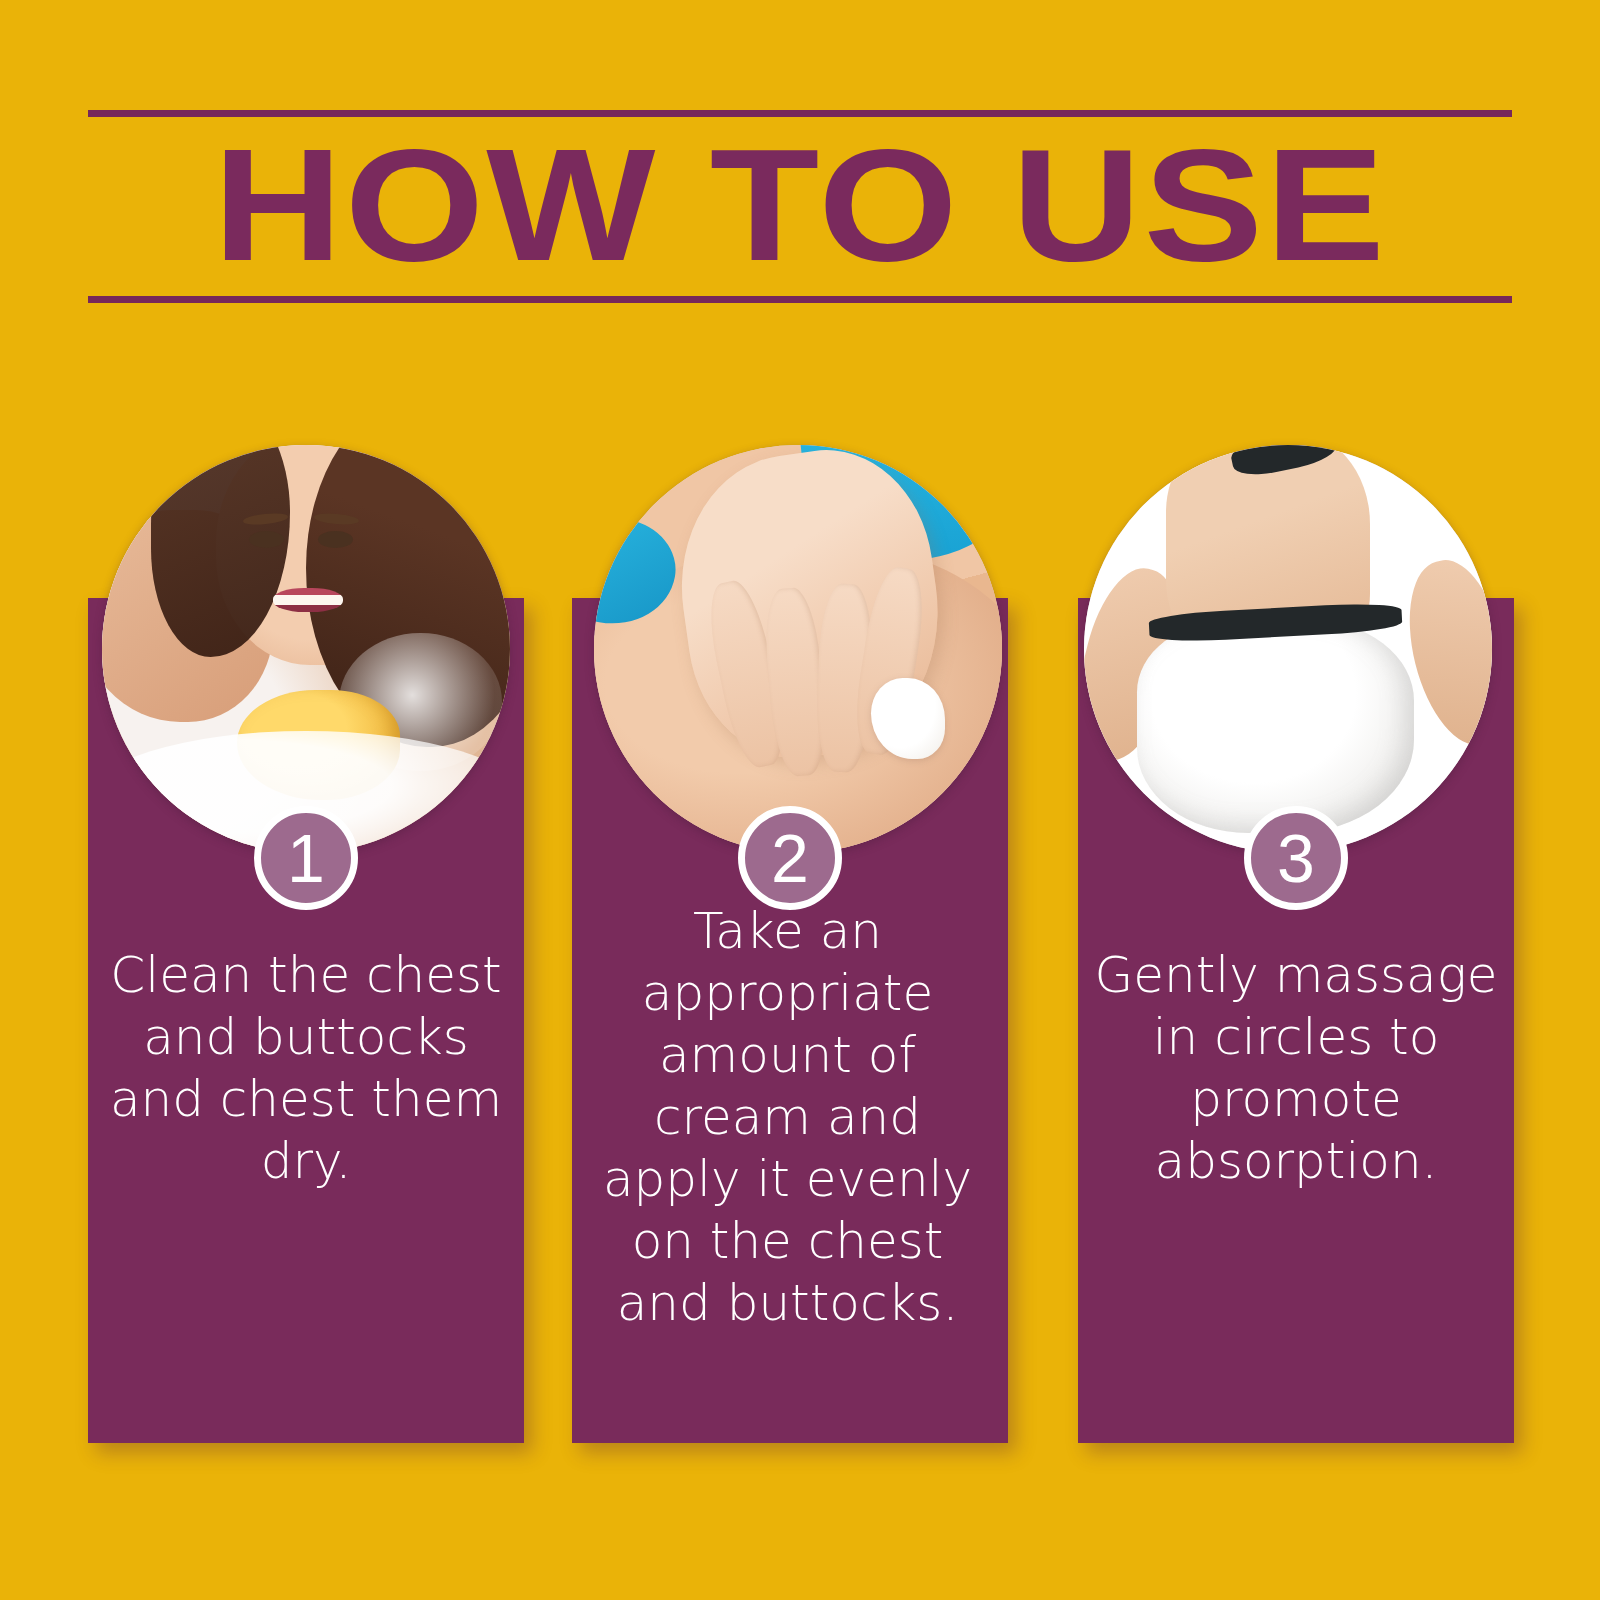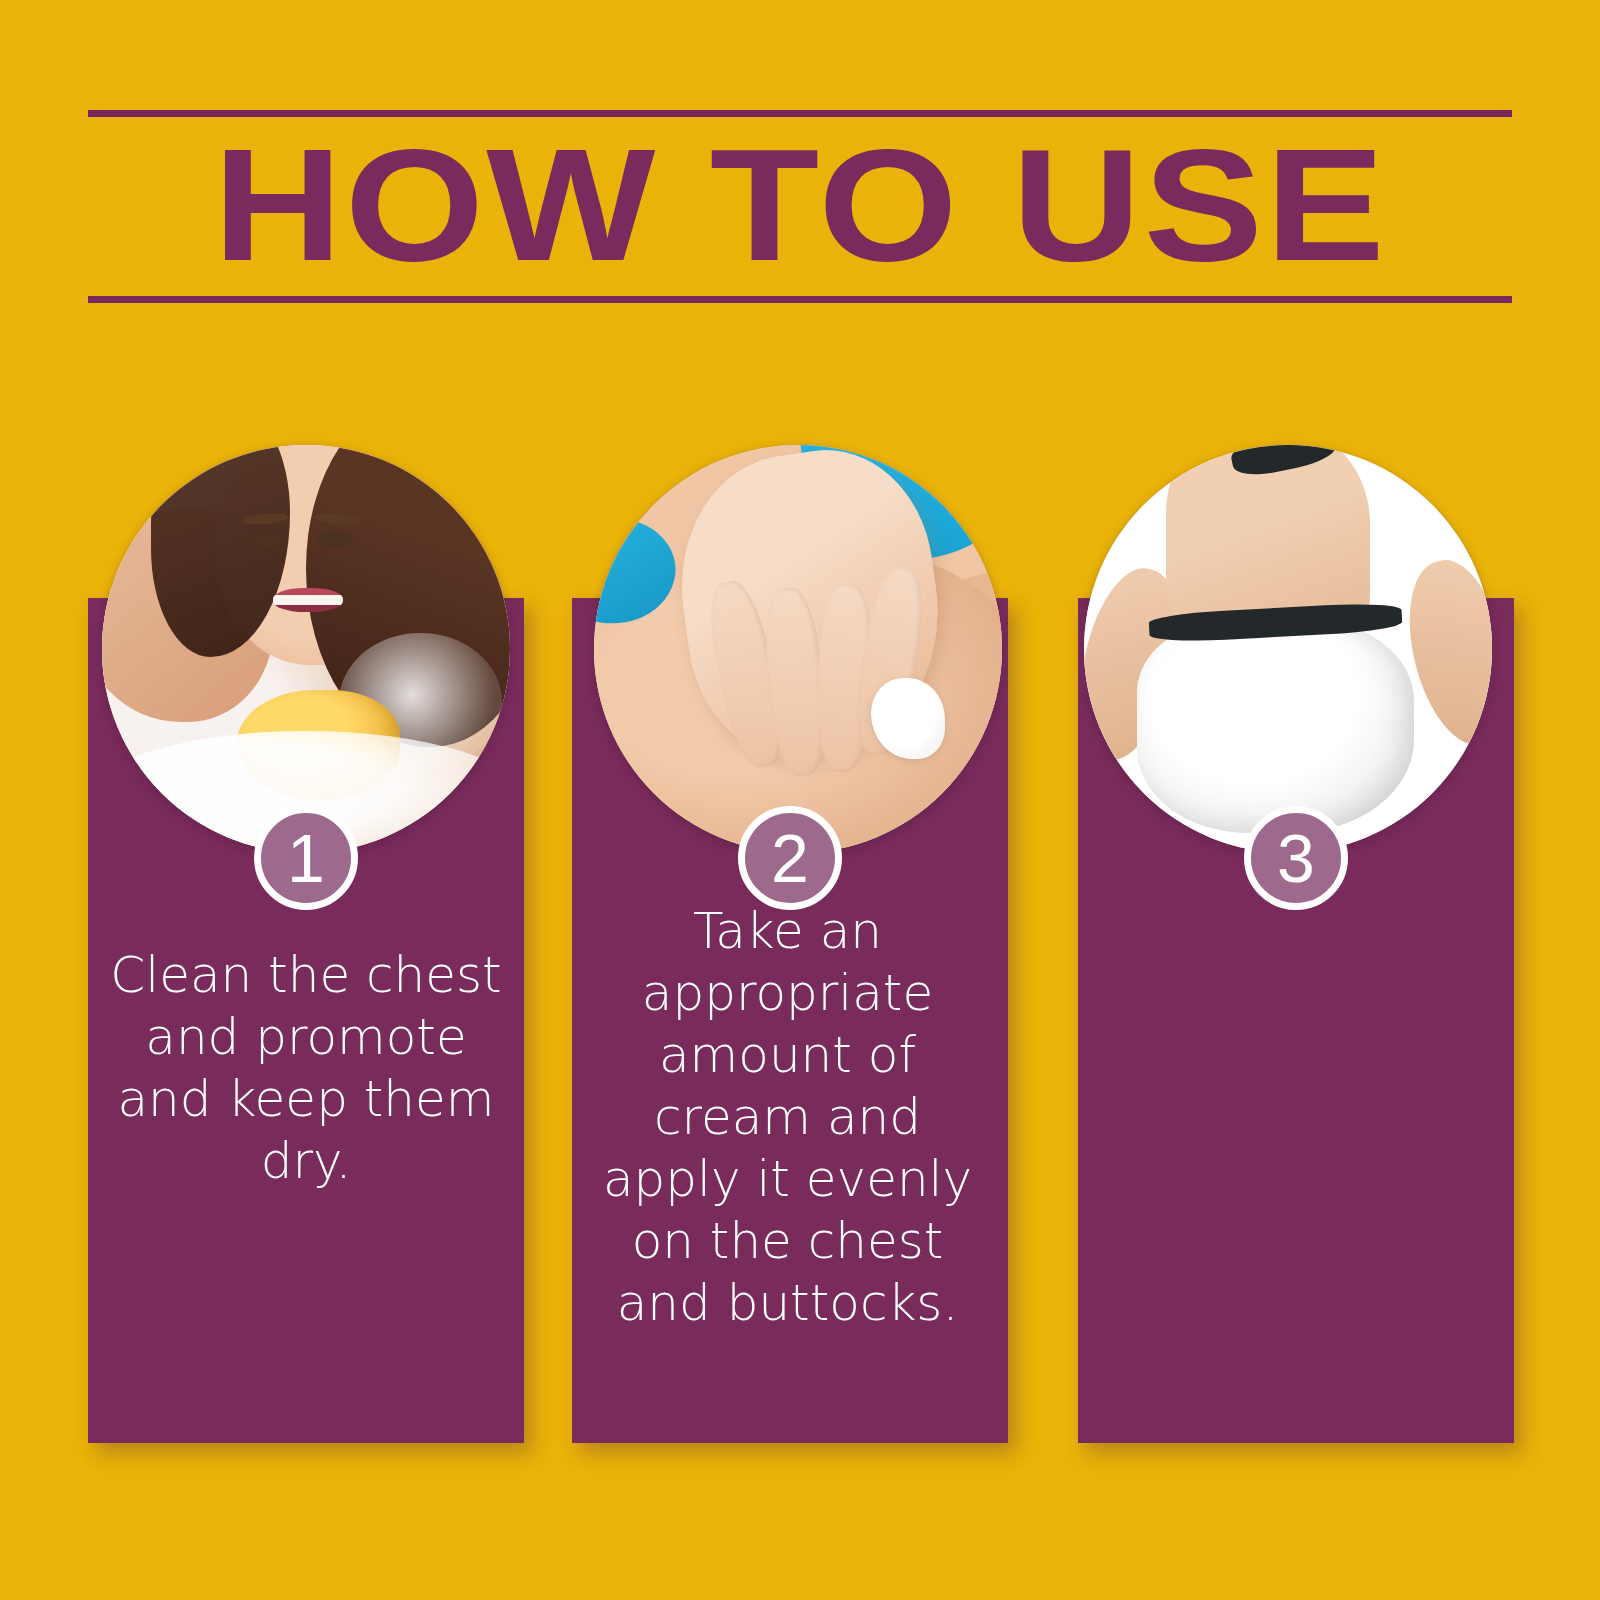--- a/index.html
+++ b/index.html
@@ -343,21 +343,21 @@
           <div class="p1-eyeR"></div>
           <div class="p1-mouth"></div>
           <div class="p1-foam2"></div>
           <div class="p1-sponge"></div>
           <div class="p1-foam"></div>
         </div>
       </div>
       <div class="badge">
         <span class="badge-num">1</span>
       </div>
-      <div class="caption">Clean the chest and promote and keep them dry.</div>
+      <div class="caption">Clean the chest and buttocks and chest them dry.</div>
     </div>
 
     <div class="step step-2">
       <div class="photo">
         <div class="photo-art">
           <div class="p2-bg"></div>
           <div class="p2-skin"></div>
           <div class="p2-blueTop"></div>
           <div class="p2-blueLeft"></div>
           <div class="p2-hand"></div>
@@ -382,16 +382,17 @@
           <div class="p3-armR"></div>
           <div class="p3-torso"></div>
           <div class="p3-topband"></div>
           <div class="p3-shorts"></div>
           <div class="p3-waistband"></div>
         </div>
       </div>
       <div class="badge">
         <span class="badge-num">3</span>
       </div>
+      <div class="caption">Gently massage in circles to promote absorption.</div>
     </div>
 
   </div>
 </div>
 
 </body></html>

